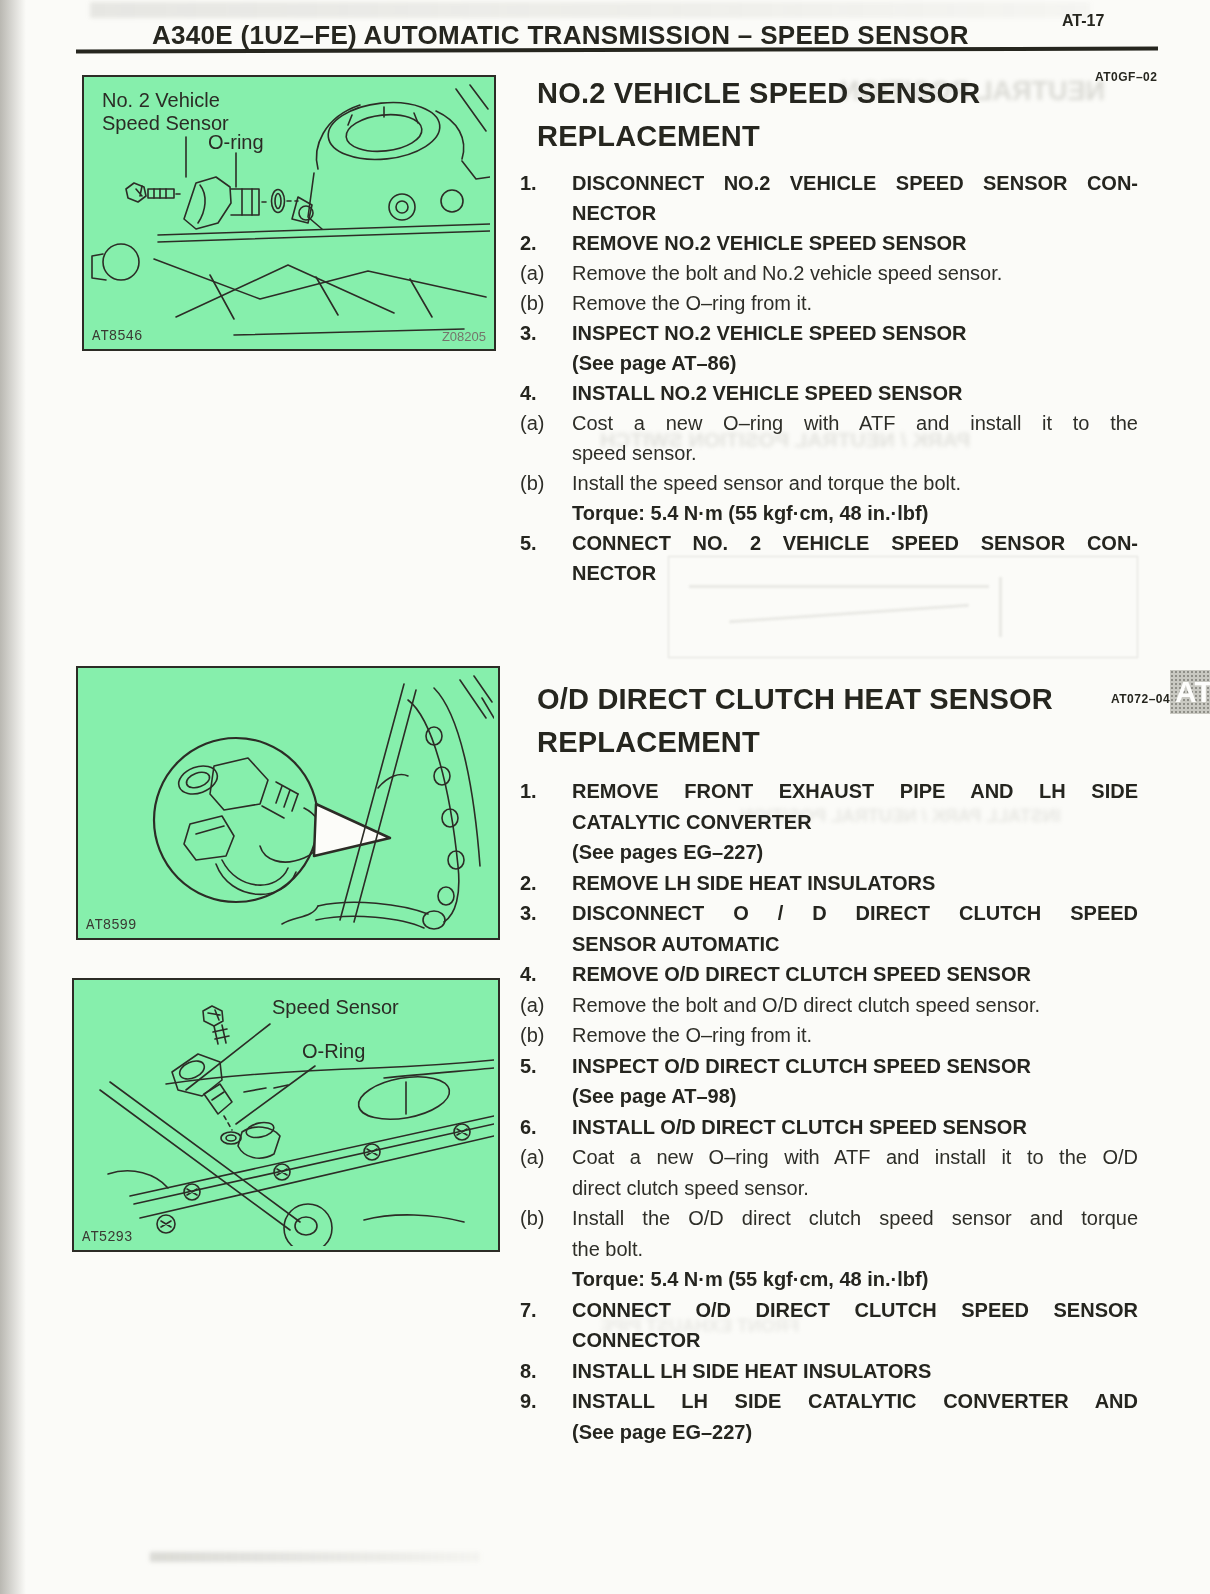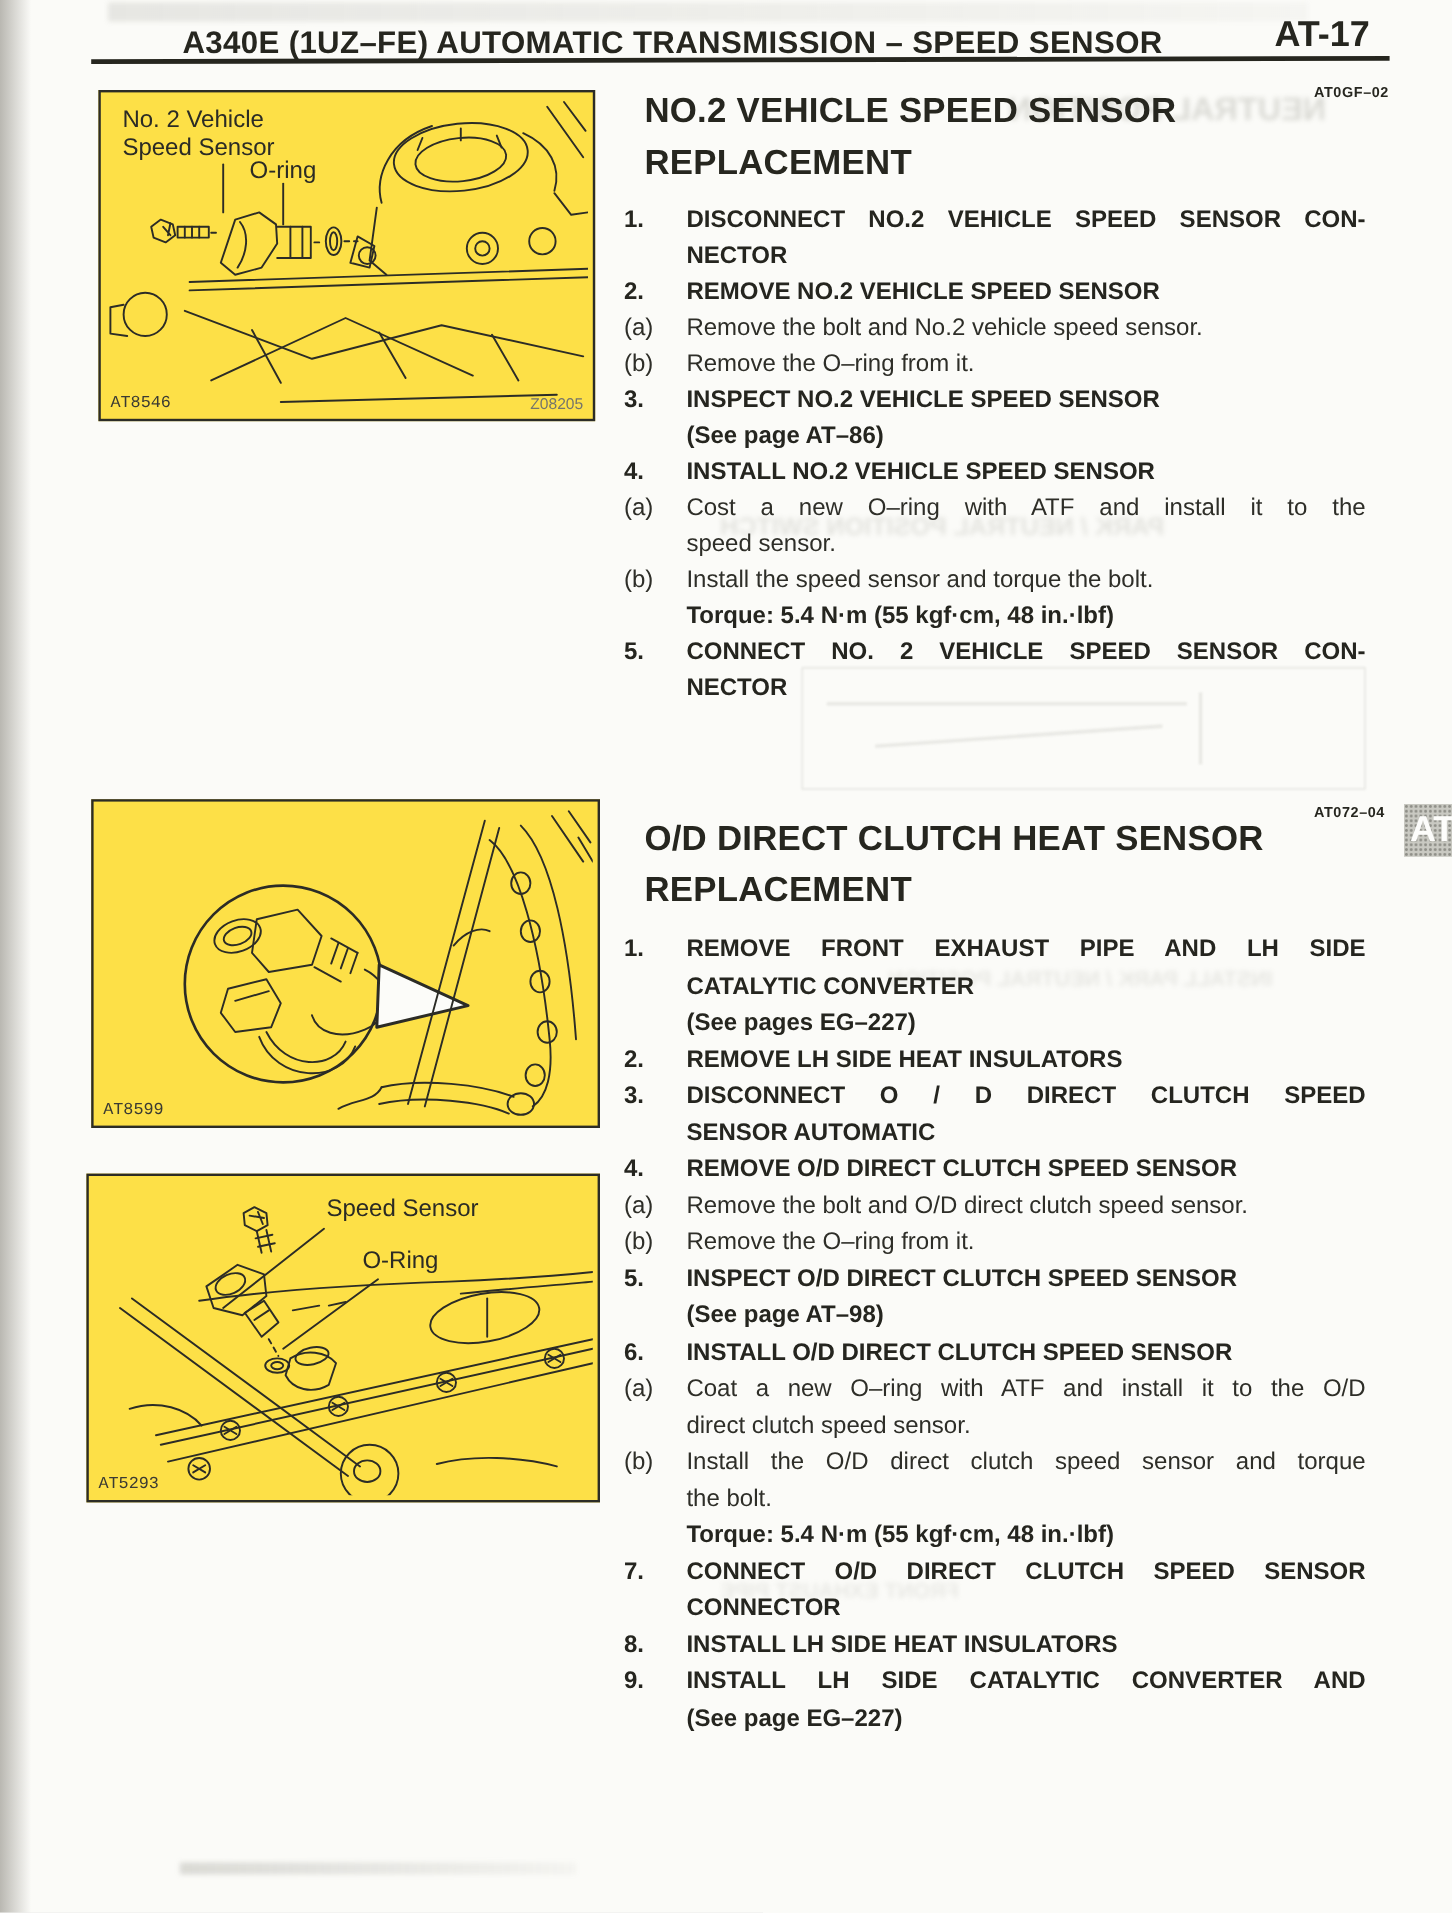--- a/index.html
+++ b/index.html
@@ -5,39 +5,39 @@
   html,body{margin:0;padding:0;background:#e8e8e4;}
   .page{position:relative;width:1210px;height:1594px;background:#fbfbf8;overflow:hidden;
         font-family:"Liberation Sans",sans-serif;color:#26261f;}
   .edge-shadow{position:absolute;left:0;top:0;width:26px;height:100%;
         background:linear-gradient(90deg,#a9a7a0,rgba(251,251,248,0));opacity:.8;}
   .top-ghost{position:absolute;left:90px;top:2px;width:1000px;height:16px;
         background:linear-gradient(90deg,rgba(140,140,130,.18),rgba(140,140,130,.05));filter:blur(2px);}
 
   
   .hdr-title{position:absolute;left:152px;top:20px;font-size:26px;font-weight:bold;letter-spacing:.3px;white-space:nowrap;}
-  .hdr-page{position:absolute;left:1062px;top:12px;font-size:30px;font-weight:bold;}
+  .hdr-page{position:absolute;left:1062px;top:12px;font-size:16px;font-weight:bold;}
   .hdr-rule{position:absolute;left:76px;top:48px;width:1082px;height:4px;background:#26261f;transform:rotate(-.15deg);}
 
   
-  .fig{position:absolute;border:2px solid #2c2c26;background:#fde047;margin:0;}
+  .fig{position:absolute;border:2px solid #2c2c26;background:#86efac;margin:0;}
   .fig1{left:82px;top:75px;width:410px;height:272px;}
   .fig2{left:76px;top:648px;width:420px;height:270px;margin-top:18px;}
   .fig3{left:72px;top:978px;width:424px;height:270px;}
   .fig svg{position:absolute;left:0;top:0;}
   .fig-label{position:absolute;font-size:20px;color:#2b2b25;white-space:nowrap;}
   .fig-code{position:absolute;bottom:5px;font-size:14px;color:#3a3a33;}
   .fig-code.left{left:8px;font-family:Liberation Mono, monospace;}
   .fig-code.right{right:8px;color:#75756b;font-size:13px;}
 
   
   .sec-title{position:absolute;left:520px;width:610px;font-size:29px;font-weight:bold;line-height:43px;letter-spacing:.2px;margin-left:17px;}
   .t1{top:72px;} .t2{top:678px;}
   .sec-code{position:absolute;left:1095px;font-size:12px;font-weight:bold;letter-spacing:.5px;}
-  .c1{top:70px;} .c2{top:670px;}
+  .c1{top:70px;} .c2{top:692px;margin-left:16px;}
 
   
   .steps{position:absolute;left:520px;width:618px;font-size:20px;}
   .s1{top:168px;} .s1 .row{height:30px;line-height:30px;}
   .s2{top:776px;} .s2 .row{height:30.5px;line-height:30.5px;}
   .row{display:grid;grid-template-columns:52px 566px;}
   .row.h{font-weight:bold;color:#25251f;}
   .row.b{font-weight:normal;color:#2e2e28;}
   .t.j{text-align:justify;text-align-last:justify;}
 

